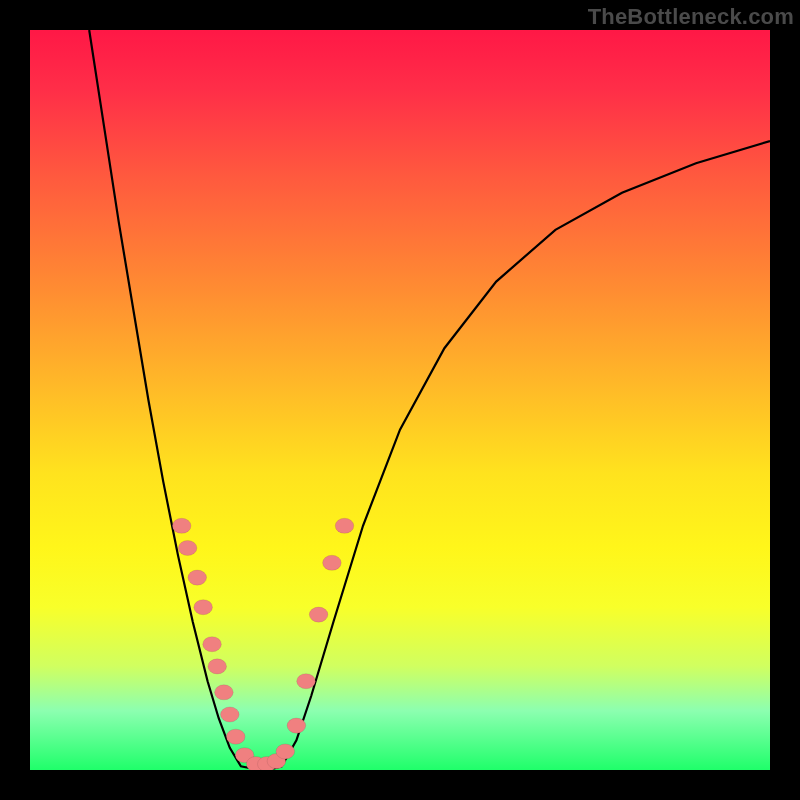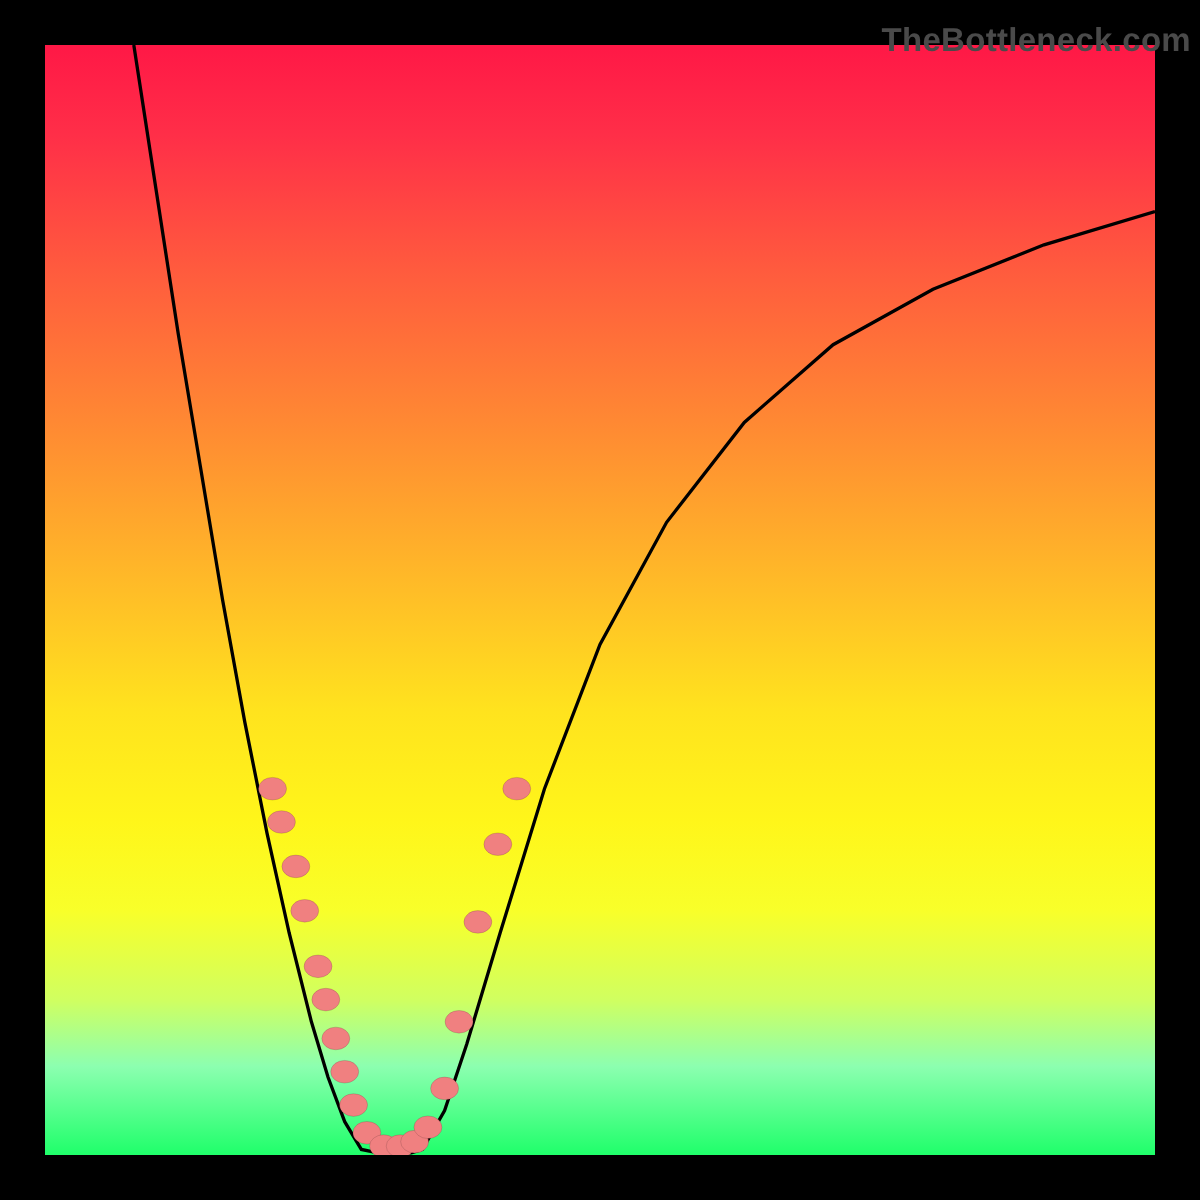--- a/index.html
+++ b/index.html
@@ -25,21 +25,21 @@
       #ffe31e 60%,
       #fff61a 70%,
       #f8ff2a 78%,
       #d0ff60 86%,
       #8cffb0 92%,
       #1fff6a 100%
     );
   }
   .watermark {
     position: absolute;
-    top: 14px;
+    top: 4px;
     right: 6px;
     font-family: Arial, Helvetica, sans-serif;
     font-size: 22px;
     font-weight: 600;
     color: #4a4a4a;
     letter-spacing: 0.2px;
   }
   svg.overlay {
     position: absolute;
     left: 0; top: 0;

